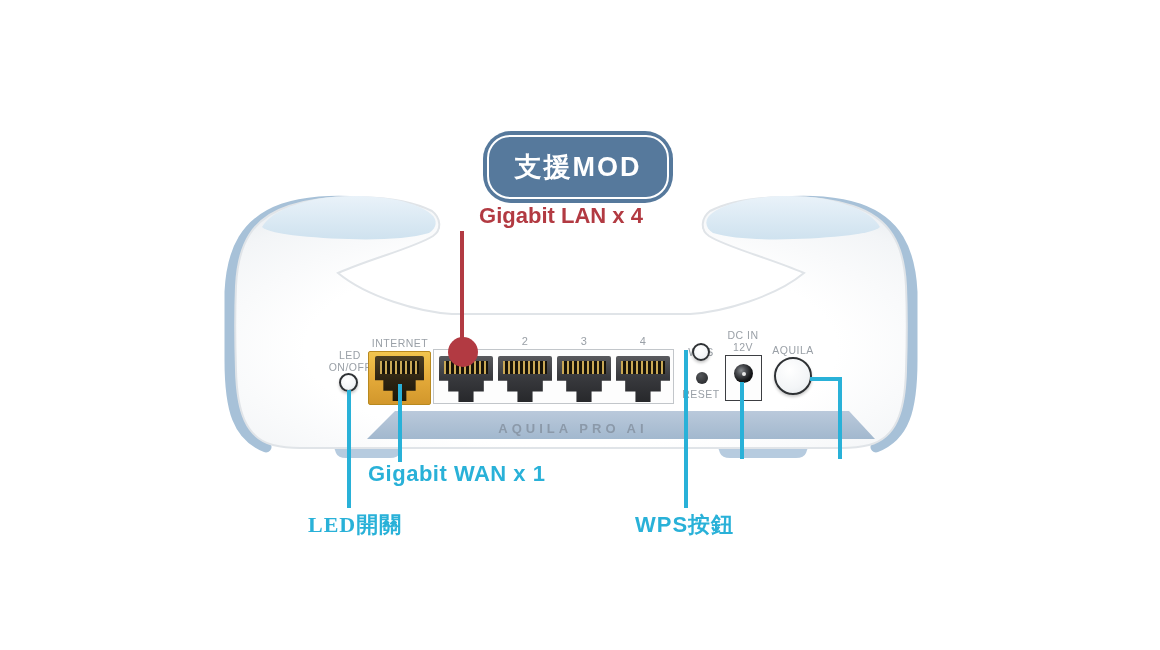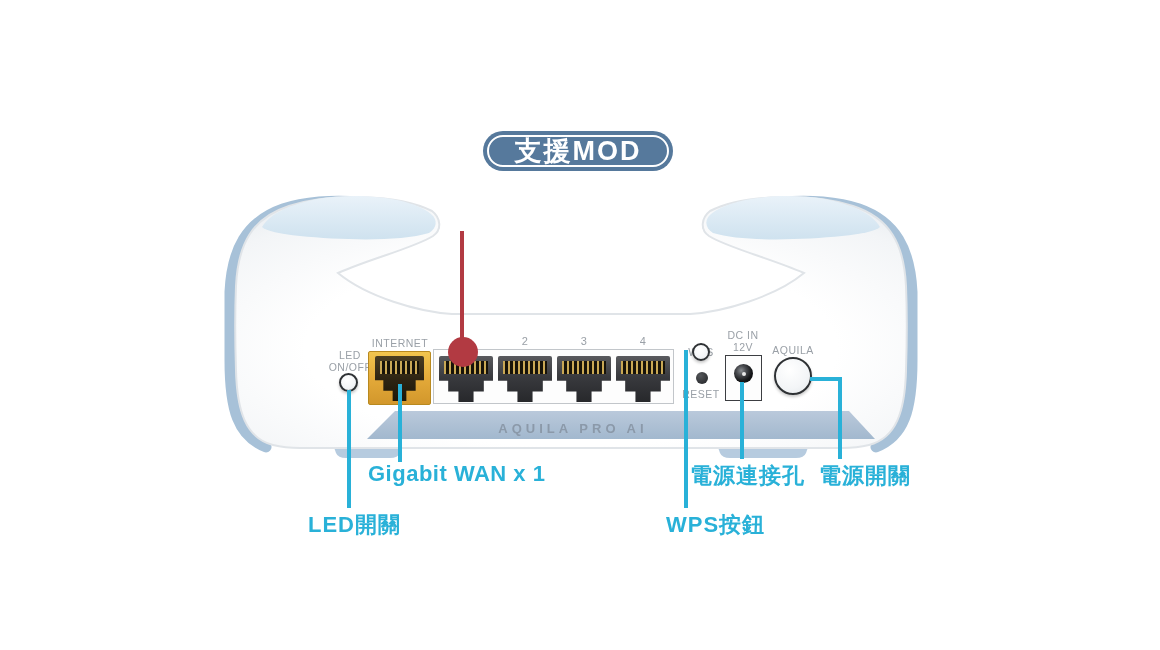--- a/index.html
+++ b/index.html
@@ -4,21 +4,21 @@
 <style>
   html,body { margin:0; padding:0; background:#ffffff; }
   #canvas {
     position:relative; width:1160px; height:650px; background:#ffffff;
     font-family:"Liberation Sans", sans-serif; overflow:hidden;
   }
   .abs { position:absolute; }
 
   
   .badge {
-    left:483px; top:131px; width:190px; height:40px;
+    left:483px; top:131px; width:190px; height:72px;
     background:#56799c; border-radius:28px;
     display:flex; align-items:center; justify-content:center; z-index:3;
   }
   .badge-ring { position:absolute; inset:4px; border:2px solid #ffffff; border-radius:23px; }
   .badge-label { position:relative; color:#ffffff; font-size:27px; font-weight:bold; letter-spacing:2px; }
 
   
   .lan-callout-label { left:450px; top:203px; width:222px; text-align:center;
     color:#b23a42; font-size:22px; font-weight:bold; z-index:3; }
   .lan-callout-line { left:460px; top:231px; width:4px; height:111px; background:#b23a42; z-index:4; }
@@ -59,22 +59,22 @@
   
   .teal-line { background:#29b1d8; width:4px; z-index:6; }
   .teal-label { color:#29b1d8; font-size:22px; font-weight:bold; letter-spacing:1px; z-index:6; white-space:nowrap; }
   .led-callout-line   { left:347px; top:390px; height:118px; }
   .wan-callout-line   { left:398px; top:384px; height:78px; }
   .wps-callout-line   { left:684px; top:350px; height:158px; }
   .dc-callout-line    { left:740px; top:382px; height:77px; }
   .power-callout-line-h { left:810px; top:377px; width:32px; height:4px; }
   .power-callout-line-v { left:838px; top:377px; height:82px; }
   .wan-callout-label   { left:368px; top:461px; }
-  .led-callout-label   { left:308px; top:510px; }
-  .wps-callout-label   { left:666px; top:510px; }
+  .led-callout-label   { left:308px; top:510px;font-family:Liberation Serif, serif; }
+  .wps-callout-label   { left:635px; top:510px; }
   .power-callout-label { left:690px; top:461px; word-spacing:7px; }
 </style>
 </head>
 <body>
 
 <div id="canvas">
 
   <svg class="abs" style="left:0; top:0; z-index:0;" width="1160" height="650" viewBox="0 0 1160 650">
     <defs>
       <radialGradient id="gBody" cx="50%" cy="60%" r="72%">
@@ -115,20 +115,21 @@
              C704 220 705 228 713 233 C742 242 802 240 842 236 C862 234 876 231 880 227 Z" fill="url(#gWing)"></path>
 
     <text x="573" y="433" text-anchor="middle" font-size="13" font-weight="bold" letter-spacing="4" fill="#8b99a9">AQUILA PRO AI</text>
   </svg>
 
   <div class="abs badge">
     <div class="badge-ring"></div>
     <span class="badge-label">支援MOD</span>
   </div>
 
+  <div class="abs lan-callout-label">Gigabit LAN x 4</div>
   <div class="abs lan-callout-line"></div>
   <div class="abs lan-callout-dot"></div>
 
   <div class="abs port-label" style="left:318px; top:349px; width:64px;text-align:center;">
     <div>LED</div>
     <div>ON/OFF</div>
   </div>
   <div class="abs port-label" style="left:364px; top:337px; width:72px;">INTERNET</div>
   <div class="abs port-label" style="left:515px; top:335px; width:20px; font-size:11px;">2</div>
   <div class="abs port-label" style="left:574px; top:335px; width:20px; font-size:11px;">3</div>
@@ -173,15 +174,14 @@
   <div class="abs teal-line led-callout-line"></div>
   <div class="abs teal-line wan-callout-line"></div>
   <div class="abs teal-line wps-callout-line"></div>
   <div class="abs teal-line dc-callout-line"></div>
   <div class="abs teal-line power-callout-line-h"></div>
   <div class="abs teal-line power-callout-line-v"></div>
 
   <div class="abs teal-label wan-callout-label" style="letter-spacing:0.5px;text-align:center;">Gigabit WAN x 1</div>
   <div class="abs teal-label led-callout-label">LED開關</div>
   <div class="abs teal-label wps-callout-label">WPS按鈕</div>
-  <div class="abs teal-label power-callout-label">電源連接孔 電源開關</div>
 
 </div>
 
 </body></html>

